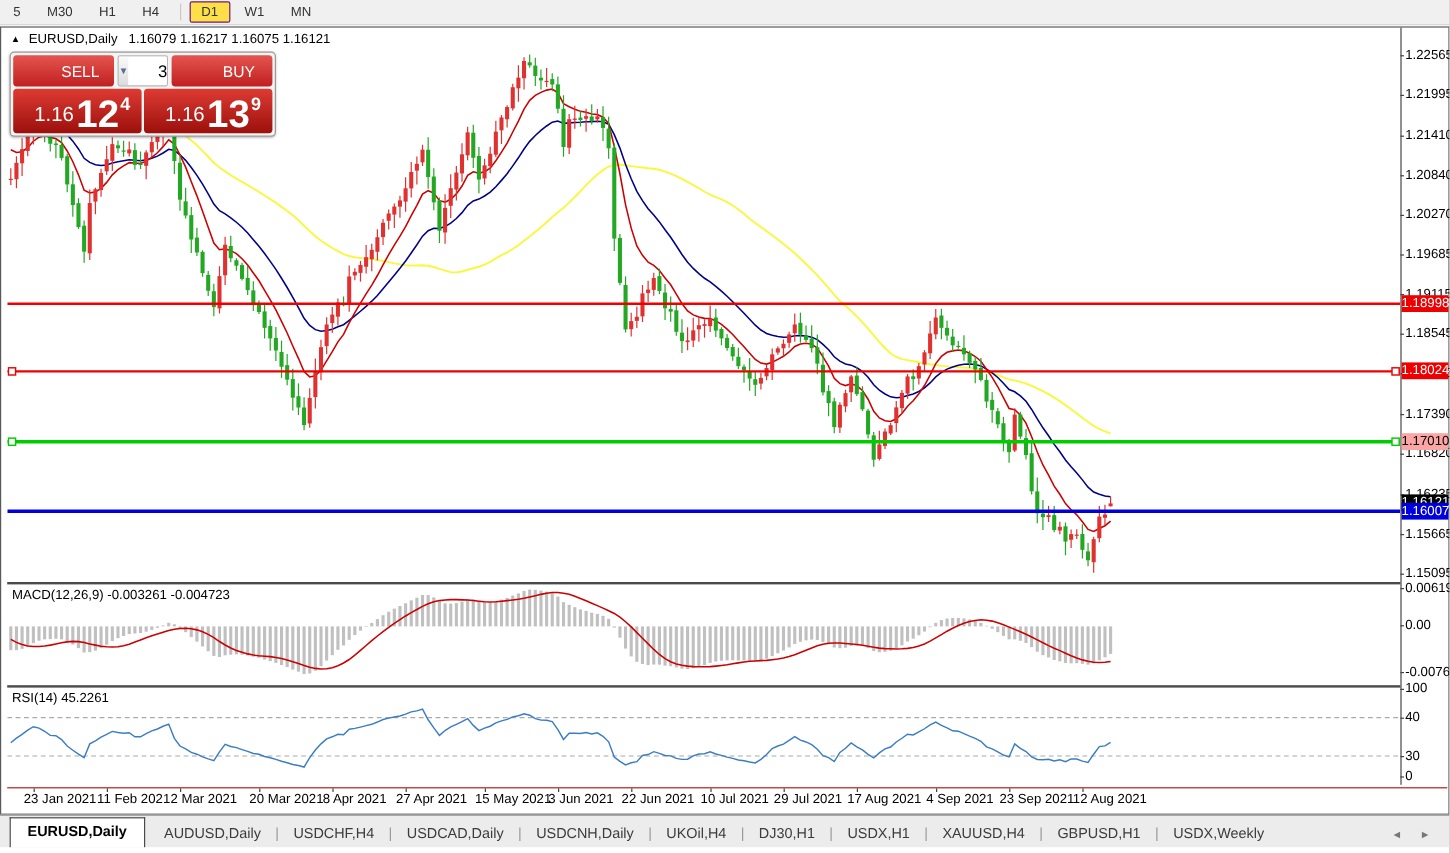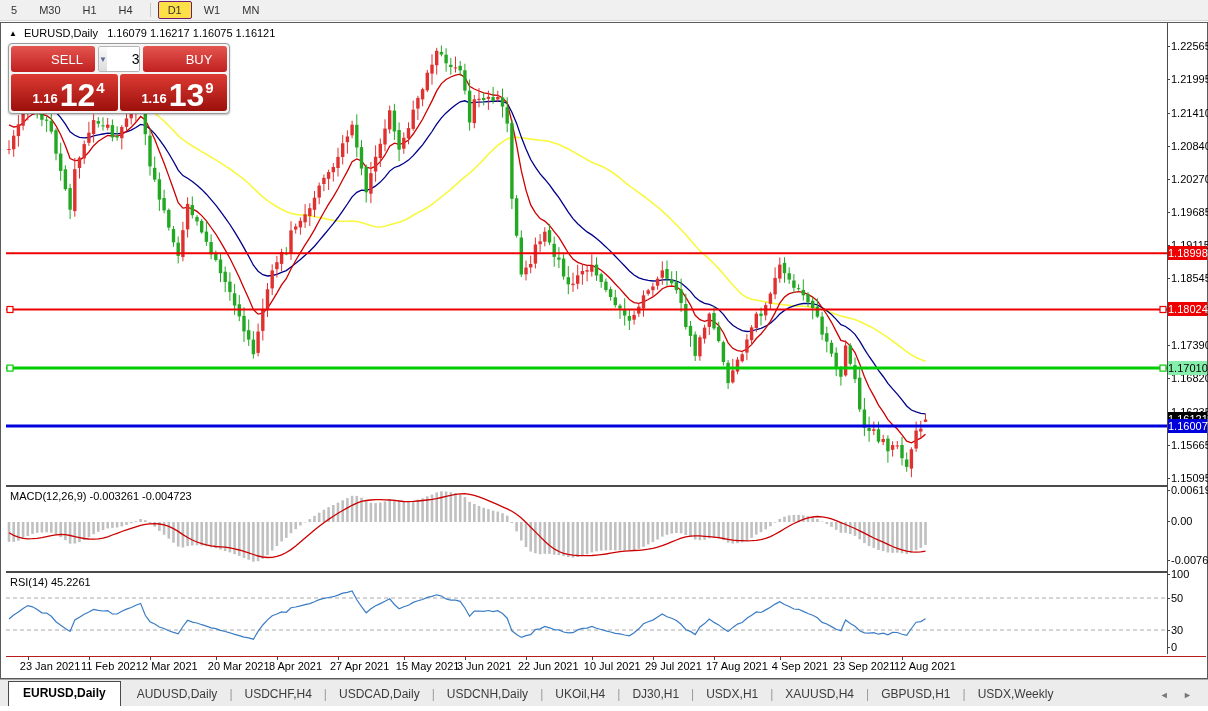--- a/index.html
+++ b/index.html
@@ -22,21 +22,21 @@
   .tbtn{width:56px;color:#fff;font-size:13px;display:flex;align-items:center;justify-content:center;
         background:linear-gradient(180deg,#e4554f,#c02020);border-radius:3px;cursor:pointer;padding-left:28px;}
   #vol{flex:1;display:flex;margin:0 3px;border:1px solid #b5b5b5;border-radius:2px;background:#fff;overflow:hidden;}
   .spin{width:20px;background:linear-gradient(180deg,#fafafa,#dcdcdc);color:#5a6b96;font-size:8px;
         display:flex;align-items:center;justify-content:center;cursor:pointer;}
   #vol input{flex:1;border:0;outline:0;text-align:right;font-size:14px;padding-right:6px;width:50px;
              font-family:"Liberation Sans",sans-serif;color:#000;}
   #trade .row2{display:flex;height:37px;margin-top:2px;}
   .bigpx{flex:1;color:#fff;background:linear-gradient(180deg,#dd3b33,#9c100c);border-radius:3px;
          display:flex;align-items:flex-end;justify-content:center;padding-bottom:1px;cursor:pointer;}
-  .bigpx .small{font-size:13px;font-weight:bold;margin:0 2px 4px 8px;}
+  .bigpx .small{font-size:17px;font-weight:normal;margin:0 2px 4px 8px;}
   .bigpx .big{font-size:32px;font-weight:bold;line-height:30px;}
   .bigpx .sup{font-size:15px;font-weight:bold;margin:2px 0 14px 1px;}
   .bigpx.left{margin-right:2px;}
   
   .panel{position:absolute;left:5px;width:1161px;overflow:hidden;}
   #mainp{top:6px;height:454px;}
   #macdp{top:462px;height:84px;border-top:2px solid #4a4a4a;}
   #rsip {top:548px;height:85px;border-top:2px solid #4a4a4a;}
   .ind-label{position:absolute;left:4px;top:3px;font-size:11px;color:#000;z-index:5;white-space:nowrap;}
   
@@ -739,27 +739,27 @@
         <div class="ptick" style="top: 282.302px;">1.17975</div>
         <div class="ptick" style="top: 316.115px;">1.17390</div>
         <div class="ptick" style="top: 349.061px;">1.16820</div>
         <div class="ptick" style="top: 382.874px;">1.16235</div>
         <div class="ptick" style="top: 415.82px;">1.15665</div>
         <div class="ptick" style="top: 448.766px;">1.15095</div>
         <div class="ptick" style="top: 460.54px;">0.006193</div>
         <div class="ptick" style="top: 492px;">0.00</div>
         <div class="ptick" style="top: 530.715px;">-0.007621</div>
         <div class="ptick" style="top: 545px;">100</div>
-        <div class="ptick" style="top: 569px;">50</div>
+        <div class="ptick" style="top: 569px;">40</div>
         <div class="ptick" style="top: 601px;">30</div>
         <div class="ptick" style="top: 618px;">0</div>
         <div class="plabel" style="top: 389.463px; background: rgb(0, 0, 0); color: rgb(255, 255, 255);">1.16121</div>
         <div class="plabel" style="top: 223.173px; background: rgb(238, 0, 0); color: rgb(255, 255, 255);">1.18998</div>
         <div class="plabel" style="top: 279.47px; background: rgb(238, 0, 0); color: rgb(255, 255, 255);">1.18024</div>
-        <div class="plabel" style="top: 338.079px; background: #86efac; color: rgb(0, 0, 0);">1.17010</div>
+        <div class="plabel" style="top: 338.079px; background: #fca5a5; color: rgb(0, 0, 0);">1.17010</div>
         <div class="plabel" style="top: 396.052px; background: rgb(0, 0, 221); color: rgb(255, 255, 255);">1.16007</div>
       </div>
 
     <div id="daxis">
         <div class="dmark" style="left: 21.8px;"></div>
         <div class="dtick" style="left: 13.8px;">23 Jan 2021</div>
         <div class="dmark" style="left: 82.9px;"></div>
         <div class="dtick" style="left: 74.9px;">11 Feb 2021</div>
         <div class="dmark" style="left: 144px;"></div>
         <div class="dtick" style="left: 136px;">2 Mar 2021</div>

